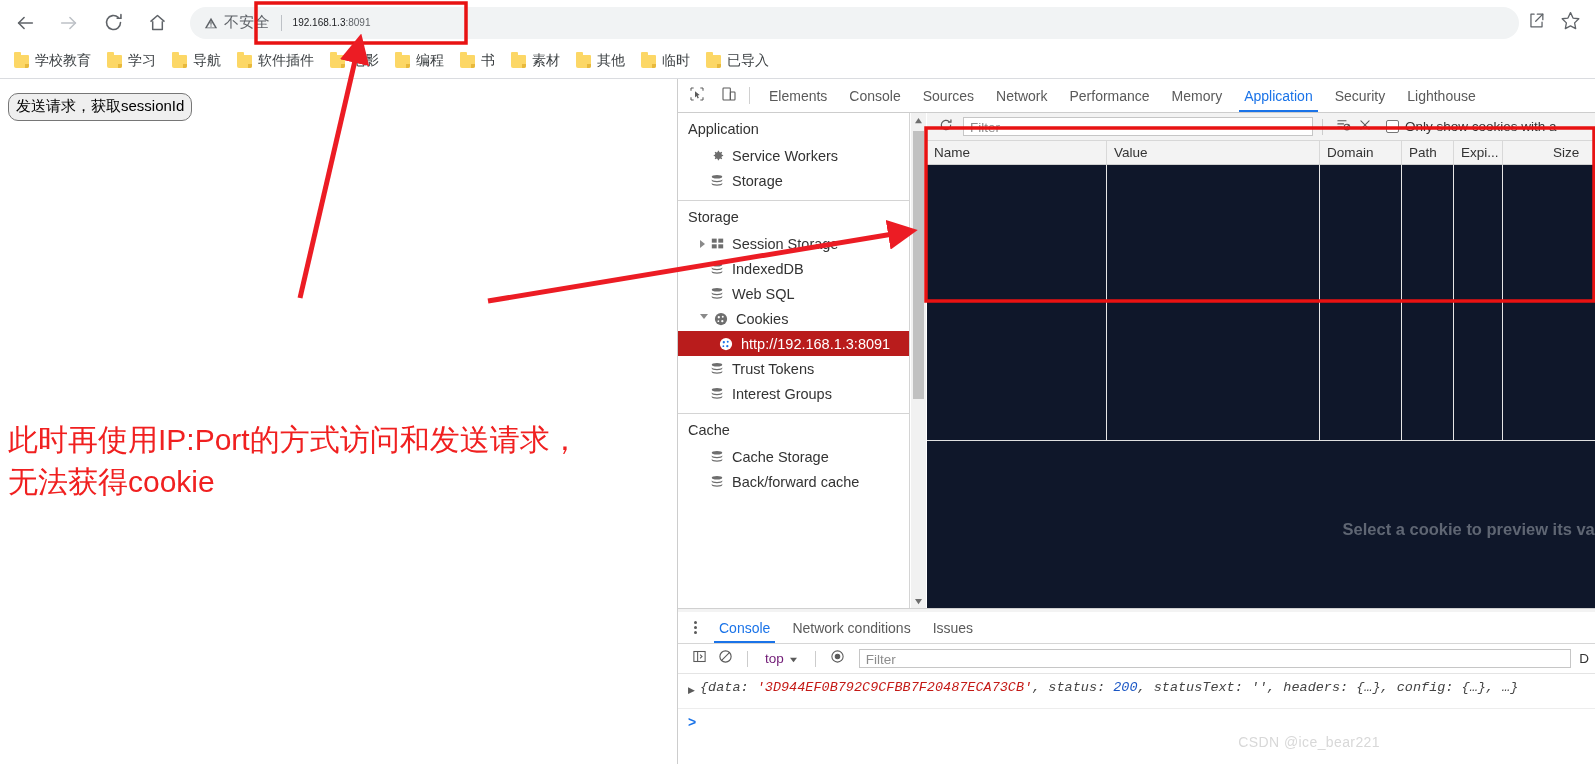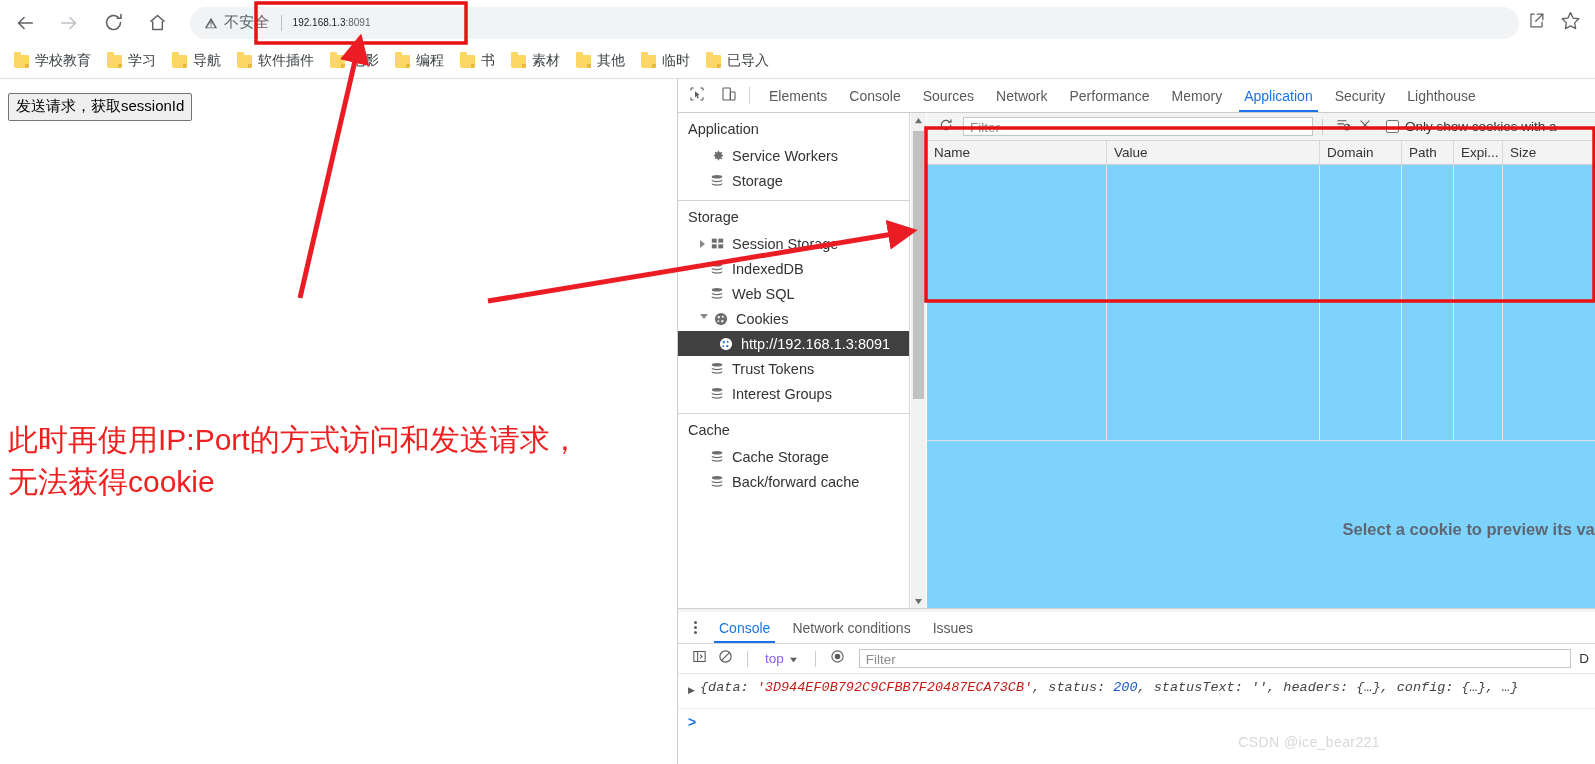--- a/index.html
+++ b/index.html
@@ -75,21 +75,21 @@
   
   .page-area {
     position:absolute; left:0; top:79px; width:677px; height:685px;
     background:#fff; overflow:hidden;
   }
   .send-btn {
     position:absolute; left:8px; top:14px;
     font-family:"Liberation Sans", sans-serif;
     font-size:15px; color:#000;
     background:#efefef; border:1px solid #767676;
-    border-radius:2px; padding:3px 7px 4px 7px;
+    border-radius:10px; padding:3px 7px 4px 7px;
   }
   .session-line {
     position:absolute; left:4px; top:49px;
     font-size:18px; color:#000; white-space:nowrap;
   }
   .session-val { color:#e60000; font-weight:bold; letter-spacing:0.2px; margin-left:14px; }
 
   .annot-red {
     position:absolute; left:8px; top:340px;
     font-size:30px; line-height:42px; color:#f02020;
@@ -121,34 +121,34 @@
   
   .dt-sidebar {
     position:absolute; left:0; top:34px; width:232px; height:495px;
     background:#fff; border-right:1px solid #d4d4d4; overflow:hidden;
   }
   .sb-group-title { font-size:14.5px; color:#333; padding:8px 0 6px 10px; }
   .sb-item {
     height:25px; display:flex; align-items:center;
     font-size:14.5px; color:#333; padding-left:22px; white-space:nowrap;
   }
-  .sb-item.selected { background:#404040; color:#fff; padding-left:40px; }
+  .sb-item.selected { background:#b91c1c; color:#fff; padding-left:40px; }
   .sb-divider { height:1px; background:#d4d4d4; margin:7px 0 0 0; }
   .sb-ico { width:16px; height:16px; margin-right:7px; flex:none; display:flex; align-items:center; justify-content:center;}
   .tri { width:0;height:0;border-left:5px solid #8a8a8a;border-top:4px solid transparent;border-bottom:4px solid transparent; margin-right:4px; flex:none;}
   .tri.down { border-left:4px solid transparent;border-right:4px solid transparent;border-top:5px solid #8a8a8a; margin-right:5px;}
   .tri-spacer { width:9px; flex:none; }
 
   
   .sb-scroll { position:absolute; left:233px; top:34px; width:15px; height:495px; background:#f1f1f1; }
   .sb-scroll .arrow { width:15px;height:14px;display:flex;align-items:center;justify-content:center;}
   .sb-scroll .thumb { position:absolute; left:2px; top:18px; width:11px; height:268px; background:#c1c1c1; }
 
   
-  .cookie-panel { position:absolute; left:249px; top:34px; right:0; height:495px; background:#7dd3fc; }
+  .cookie-panel { position:absolute; left:249px; top:34px; right:0; height:495px; background:#0f172a; }
   .cookie-toolbar {
     position:absolute; left:0; top:0; right:0; height:28px;
     background:#f3f3f3; border-bottom:1px solid #d7d7d7;
     display:flex; align-items:center; padding-left:8px;
   }
   .ct-ico { width:22px;height:22px;display:flex;align-items:center;justify-content:center;color:#5a5a5a;}
   .ct-filter {
     flex:0 0 350px; height:19px; background:#fff; border:1px solid #c6c6c6;
     margin-left:6px; font-size:13.5px; color:#8d8d8d; padding:1px 0 0 6px; line-height:17px;
   }
@@ -179,21 +179,21 @@
   .drawer { position:absolute; left:0; right:0; top:533px; bottom:0; background:#fff; }
   .drawer-tabs { height:32px; display:flex; align-items:center; border-bottom:1px solid #d6d6d6;}
   .kebab { width:26px; display:flex; flex-direction:column; align-items:center; justify-content:center; gap:2px; margin-left:4px;}
   .kebab i { width:3px;height:3px;border-radius:50%;background:#5a5a5a; display:block;}
   .dtab { position:relative; height:31px; display:flex;align-items:center; padding:0 11px; font-size:14px; color:#5a5a5a; white-space:nowrap;}
   .dtab.active { color:#1a73e8; }
   .dtab.active:after{content:"";position:absolute;left:6px;right:6px;bottom:0;height:2px;background:#1a73e8;}
 
   .console-toolbar { height:30px; display:flex; align-items:center; border-bottom:1px solid #e4e4e4; padding-left:8px;}
   .cs-ico { width:26px;height:24px;display:flex;align-items:center;justify-content:center;color:#5a5a5a;}
-  .cs-ctx { font-size:13.5px;color:#8b5cf6; display:flex;align-items:center; margin:0 4px; padding:0 4px;}
+  .cs-ctx { font-size:13.5px;color:#701a75; display:flex;align-items:center; margin:0 4px; padding:0 4px;}
   .cs-filter { flex:1 1 auto; height:19px; background:#fff;border:1px solid #c6c6c6; margin-left:8px; margin-right:8px;
                font-size:13.5px;color:#8d8d8d; padding:1px 0 0 6px; line-height:17px; }
   .console-body { position:relative; padding-top:6px; }
   .log-row { display:flex; align-items:flex-start; padding-left:10px; height:24px;}
   .log-arrow { width:12px; color:#5a5a5a; font-size:9px; line-height:21px; flex:none;}
   .log-text { font-family:"Liberation Mono", monospace; font-size:13.5px; color:#444; font-style:italic; white-space:nowrap;text-align:right;}
   .log-text .str { color:#c41a16; font-style:italic;}
   .log-text .num { color:#1a56c4; }
   .prompt-row { display:flex; align-items:center; height:26px; padding-left:10px; border-top:1px solid #ededed; margin-top:4px;}
   .prompt-chevron { color:#1a73e8; font-size:14px; font-weight:bold;}
@@ -566,21 +566,21 @@
         </div>
       </div>
 
       <div class="cookie-table">
         <div class="ctbl-head">
           <div class="th" style="width:180px;">Name</div>
           <div class="th" style="width:213px;">Value</div>
           <div class="th" style="width:82px;text-align:right;">Domain</div>
           <div class="th" style="width:52px;">Path</div>
           <div class="th" style="width:49px;">Expi...</div>
-          <div class="th" style="width:49px;border-right:none;">Size</div>
+          <div class="th" style="width:49px;border-right:none;margin-left:43px;">Size</div>
         </div>
         <div class="ctbl-body">
           <div class="col" style="width:180px;"></div>
           <div class="col" style="width:213px;"></div>
           <div class="col" style="width:82px;"></div>
           <div class="col" style="width:52px;"></div>
           <div class="col" style="width:49px;"></div>
           <div class="col" style="width:49px;border-right:none;"></div>
           <div class="ctbl-underline"></div>
         </div>

